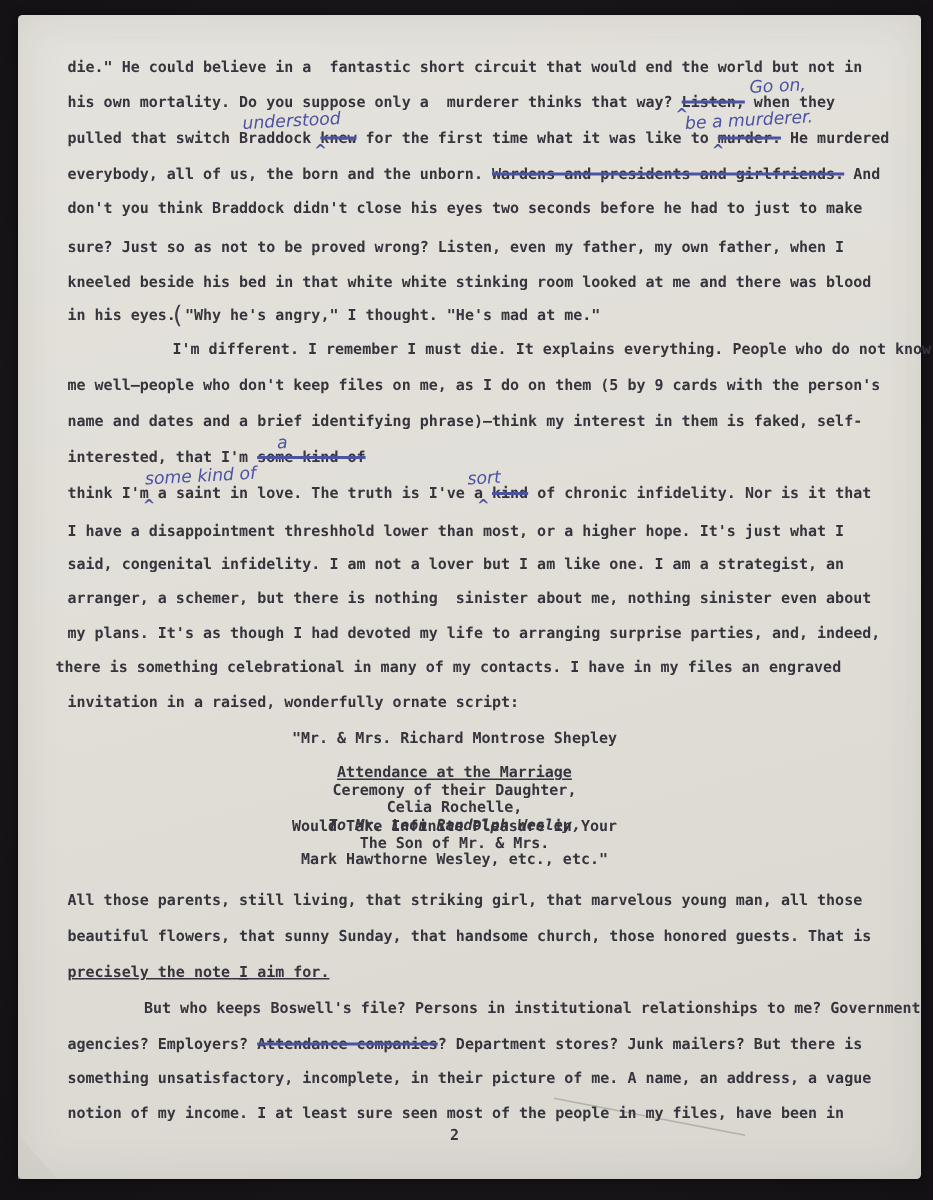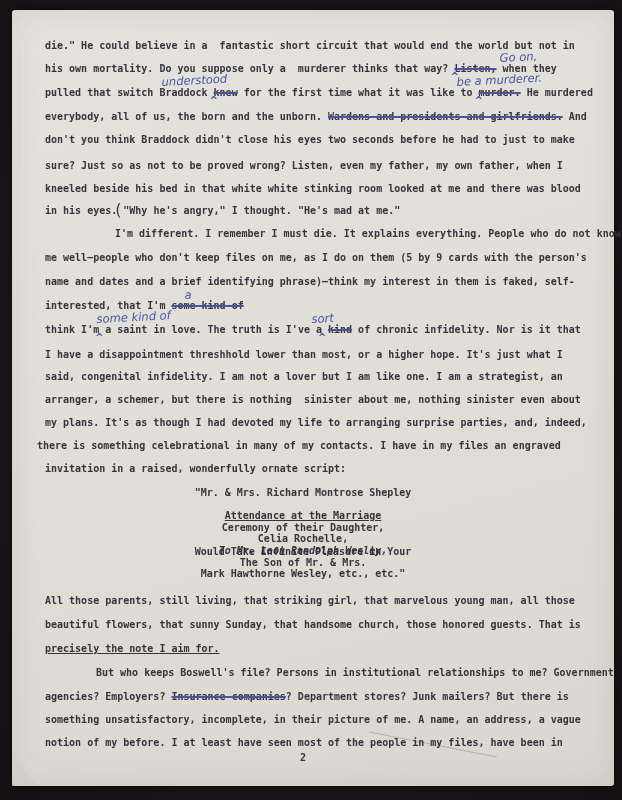--- a/index.html
+++ b/index.html
@@ -50,23 +50,23 @@
       <div class="tline" style="top: 349px; left: 45px;"><span class="seg">I have a disappointment threshhold lower than most, or a higher hope. It's just what I</span></div>
       <div class="tline" style="top: 371px; left: 45px;"><span class="seg">said, congenital infidelity. I am not a lover but I am like one. I am a strategist, an</span></div>
       <div class="tline" style="top: 394px; left: 45px;"><span class="seg">arranger, a schemer, but there is nothing  sinister about me, nothing sinister even about</span></div>
       <div class="tline" style="top: 417px; left: 45px;"><span class="seg">my plans. It's as though I had devoted my life to arranging surprise parties, and, indeed,</span></div>
       <div class="tline" style="top: 440px; left: 37px;"><span class="seg">there is something celebrational in many of my contacts. I have in my files an engraved</span></div>
       <div class="tline" style="top: 463px; left: 45px;"><span class="seg">invitation in a raised, wonderfully ornate script:</span></div>
       <div class="tline" style="top: 595px; left: 45px;"><span class="seg">All those parents, still living, that striking girl, that marvelous young man, all those</span></div>
       <div class="tline" style="top: 619px; left: 45px;"><span class="seg">beautiful flowers, that sunny Sunday, that handsome church, those honored guests. That is</span></div>
       <div class="tline" style="top: 643px; left: 45px; text-decoration: underline;"><span class="seg">precisely the note </span><span class="seg uline">I</span><span class="seg"> aim for.</span></div>
       <div class="tline" style="top: 667px; left: 56px; margin-left: 40px;"><span class="seg">But who keeps Boswell's file? Persons in institutional relationships to me? Government</span></div>
-      <div class="tline" style="top: 691px; left: 45px;"><span class="seg">agencies? Employers? </span><span class="seg strike">Insurance companies</span><span class="seg">? Department stores? Junk mailers? But there is</span></div>
+      <div class="tline" style="top: 691px; left: 45px;"><span class="seg">agencies? Employers? </span><span class="seg strike">Attendance companies</span><span class="seg">? Department stores? Junk mailers? But there is</span></div>
       <div class="tline" style="top: 714px; left: 45px;"><span class="seg">something unsatisfactory, incomplete, in their picture of me. A name, an address, a vague</span></div>
-      <div class="tline" style="top: 737px; left: 45px;"><span class="seg">notion of my before. I at least have seen most of the people in my files, have been in</span></div>
+      <div class="tline" style="top: 737px; left: 45px;"><span class="seg">notion of my income. I at least sure seen most of the people in my files, have been in</span></div>
     </div>
   <div id="invitation-layer">
       <div class="iline" style="top: 487px;">"Mr. &amp; Mrs. Richard Montrose Shepley</div>
       <div class="iline" style="top: 498.6px; margin-top: 47px;">Would Take Infinite Pleasure in Your</div>
       <div class="iline" style="top: 510.2px; text-decoration: underline;">Attendance at the Marriage</div>
       <div class="iline" style="top: 521.8px;">Ceremony of their Daughter,</div>
       <div class="iline" style="top: 533.4px;">Celia Rochelle,</div>
       <div class="iline" style="top: 545px; font-style: italic;">To Mr. Leon Randolph Wesley,</div>
       <div class="iline" style="top: 556.6px;">The Son of Mr. &amp; Mrs.</div>
       <div class="iline" style="top: 568.2px;">Mark Hawthorne Wesley, etc., etc."</div>

